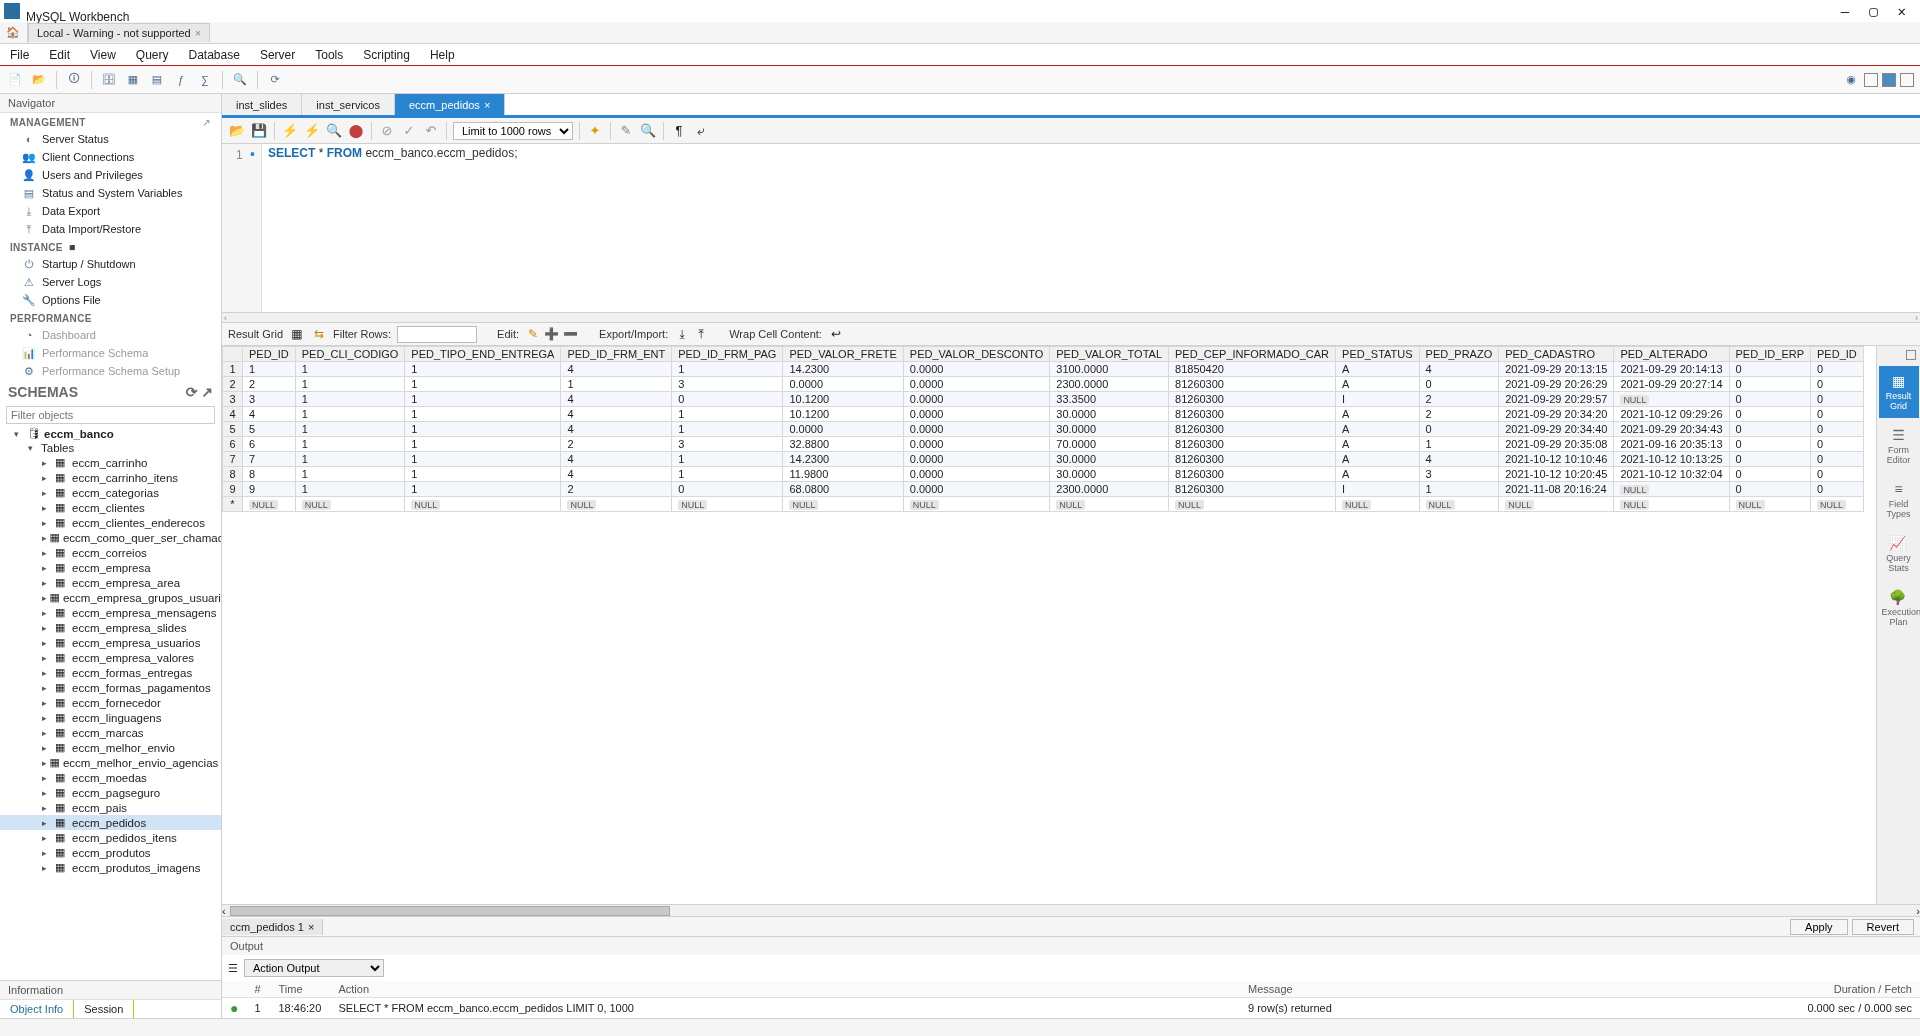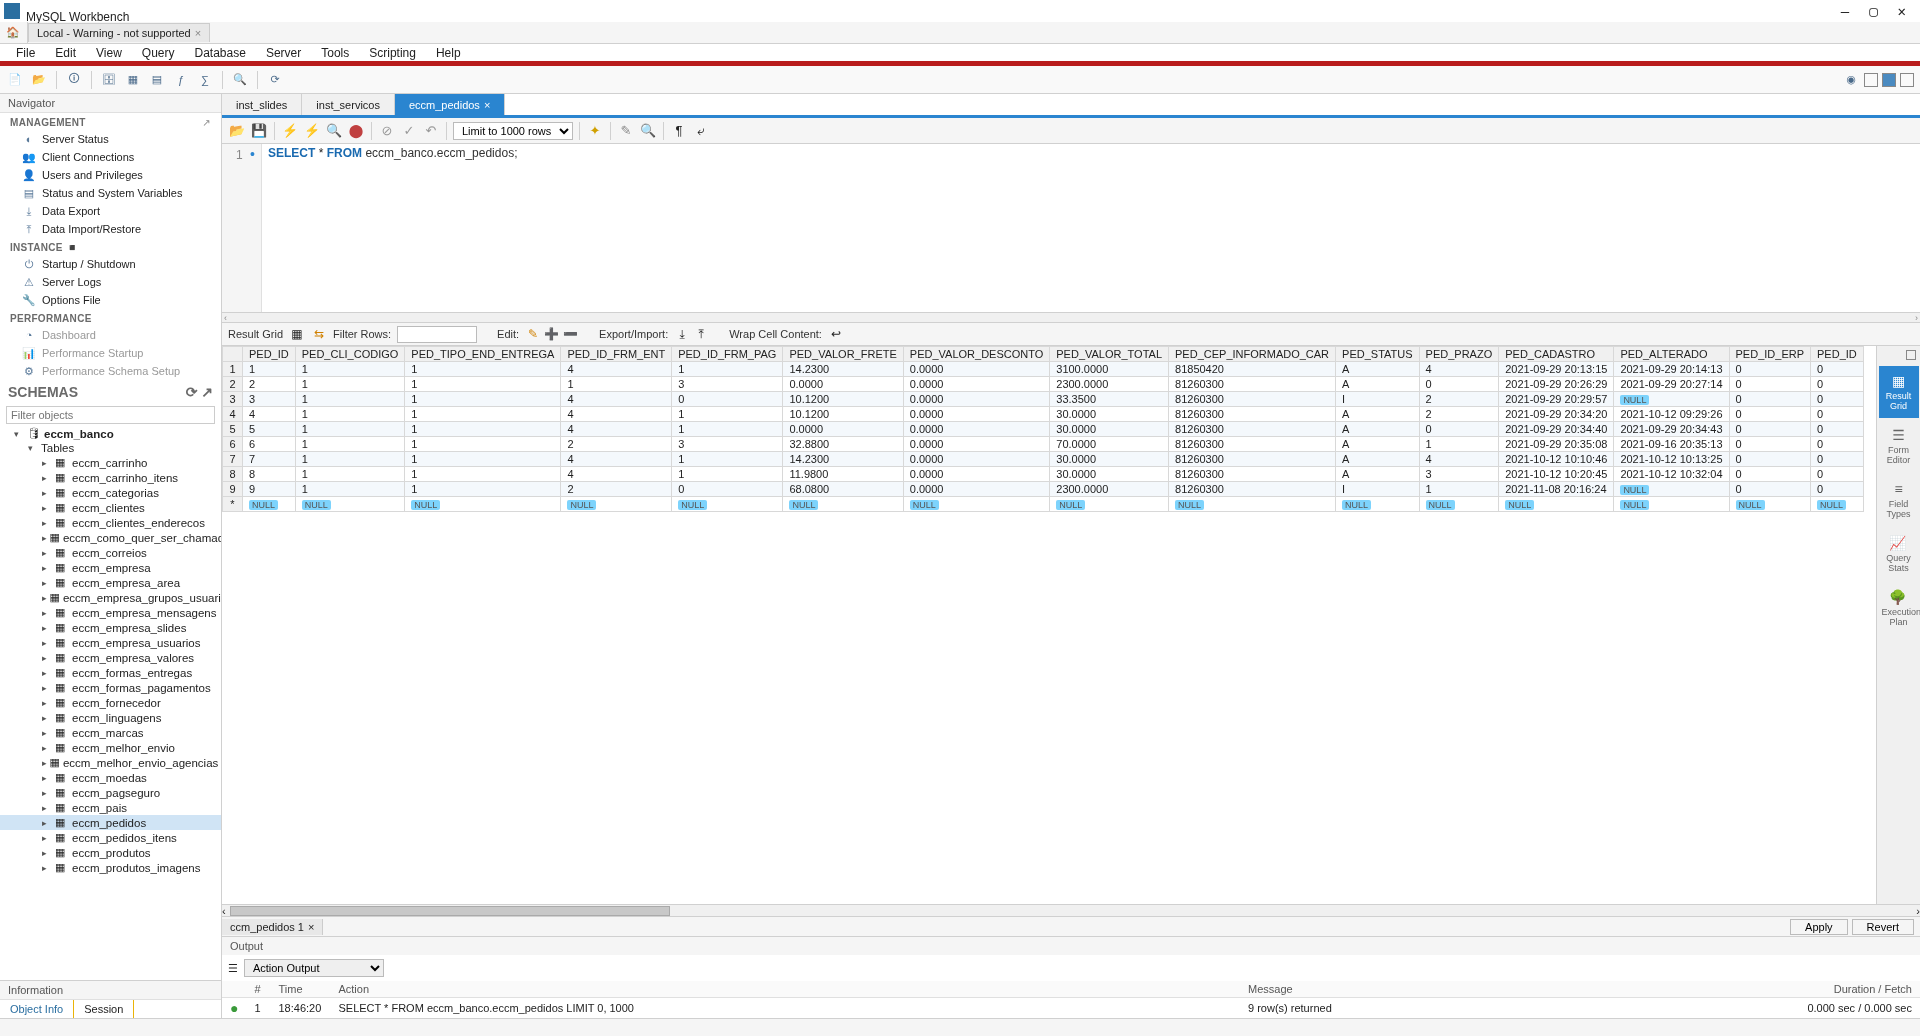--- a/index.html
+++ b/index.html
@@ -12,21 +12,21 @@
 .titlebar .win-controls { display: flex; gap: 20px; padding-right: 10px; }
 .titlebar .win-controls span { font-size: 14px; cursor: pointer; font-family: monospace; }
 
 
 .conn-tabs { height: 22px; display: flex; align-items: center; border-bottom: 1px solid #d0d0d0; background: #f5f5f5; }
 .home-btn { width: 28px; height: 22px; display: flex; align-items: center; justify-content: center; border-right: 1px solid #d0d0d0; cursor: pointer; }
 .conn-tab { background: #e8e8e8; border: 1px solid #ccc; border-bottom: none; padding: 3px 8px; font-size: 11px; display: flex; align-items: center; gap: 4px; }
 .conn-tab .close-x { color: #888; cursor: pointer; }
 
 
-.menubar { height: 22px; display: flex; align-items: center; background: #fff; border-bottom: 5px solid #b91c1c; padding-left: 6px; }
+.menubar { height: 22px; display: flex; align-items: center; background: #fff; border-bottom: 1px solid #b91c1c; }
 .menubar .menu-item { padding: 3px 10px; cursor: pointer; font-size: 12px; }
 
 
 .main-toolbar { height: 28px; display: flex; align-items: center; background: #f9f9f9; border-bottom: 1px solid #d0d0d0; padding: 0 6px; gap: 6px; }
 .tool-icon { width: 18px; height: 18px; display: flex; align-items: center; justify-content: center; cursor: pointer; color: #4a6a8a; }
 .tool-sep { width: 1px; height: 18px; background: #d0d0d0; margin: 0 2px; }
 .main-toolbar .right-tools { margin-left: auto; display: flex; gap: 4px; align-items: center; }
 .layout-btn { width: 14px; height: 14px; border: 1px solid #888; }
 .layout-btn.active { background: #4a8ac0; }
 
@@ -94,21 +94,21 @@
 
 
 .result-wrapper { display: flex; flex: 1; overflow: hidden; }
 .result-scroll { flex: 1; overflow: auto; }
 .result-grid { border-collapse: collapse; font-size: 11px; }
 .result-grid th, .result-grid td { border: 1px solid #d8d8d8; padding: 1px 6px; white-space: nowrap; text-align: left; height: 14px; }
 .result-grid th { background: #f0f0f0; position: sticky; top: 0; font-weight: normal; }
 .result-grid th.rownum, .result-grid td.rownum { background: #f0f0f0; width: 20px; text-align: center; }
 .result-grid tr:nth-child(even) td { background: #f4f8fc; }
 .result-grid tr:nth-child(even) td.rownum { background: #f0f0f0; }
-.null-badge { background: #7dd3fc; color: #555; font-size: 9px; padding: 0 3px; border-radius: 2px; }
+.null-badge { background: #e5e5e5; color: #555; font-size: 9px; padding: 0 3px; border-radius: 2px; }
 
 
 .side-panels { width: 44px; background: #f0f0f0; border-left: 1px solid #d0d0d0; display: flex; flex-direction: column; align-items: center; padding-top: 4px; gap: 2px; }
 .side-panel-btn { width: 40px; padding: 6px 2px; text-align: center; font-size: 9px; color: #666; cursor: pointer; border: 1px solid transparent; }
 .side-panel-btn.active { background: #2a85d0; color: #fff; }
 .side-panel-btn .sp-icon { font-size: 14px; display:block; margin-bottom:2px;}
 .side-small-sq { width:10px; height:10px; border:1px solid #888; margin-bottom:4px; align-self:flex-end; margin-right:4px;}
 
 
 .result-bottom-bar { height: 20px; display: flex; align-items: center; border-top: 1px solid #d0d0d0; background: #f5f5f5; }
@@ -235,21 +235,21 @@
         <span>Options File</span>
       </div>
 
     <div class="sb-section-title">PERFORMANCE</div>
     <div class="sb-item muted">
         <span class="icon">◔</span>
         <span>Dashboard</span>
       </div>
     <div class="sb-item muted">
         <span class="icon">📊</span>
-        <span>Performance Startup</span>
+        <span>Performance Schema</span>
       </div>
     <div class="sb-item muted">
         <span class="icon">⚙</span>
         <span>Performance Schema Setup</span>
       </div>
 
     <div class="sb-schemas-hdr">
       <span>SCHEMAS</span>
       <span><span style="cursor:pointer">⟳</span> <span style="cursor:pointer">↗</span></span>
     </div>

